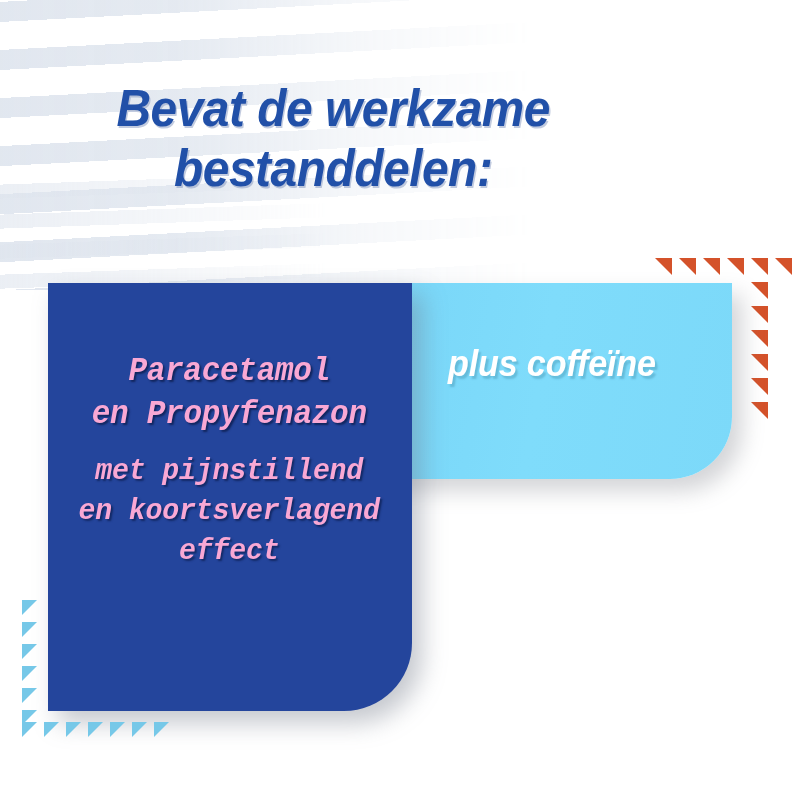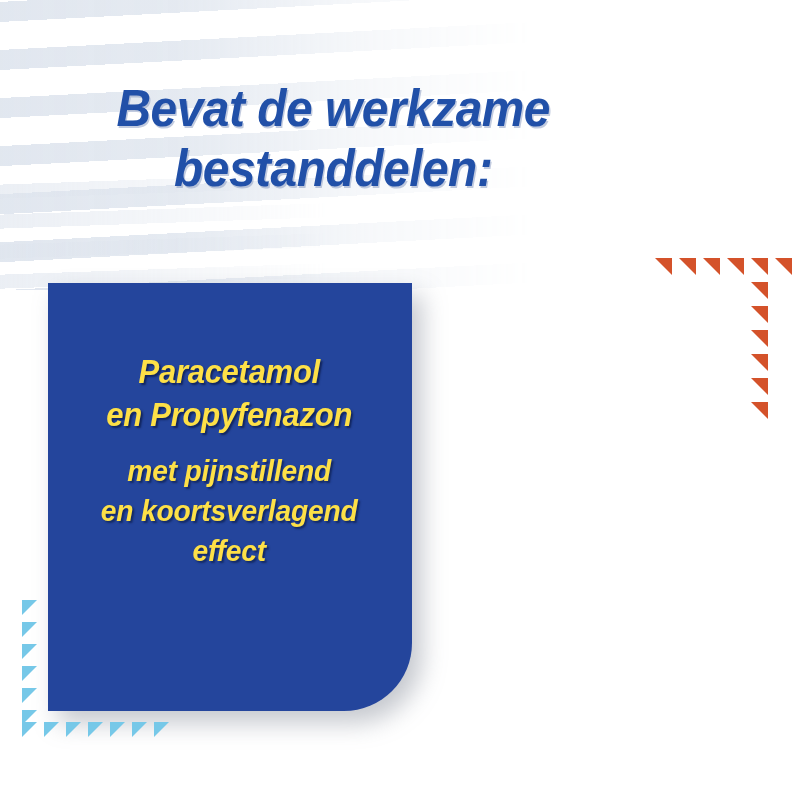--- a/index.html
+++ b/index.html
@@ -115,24 +115,24 @@
     height: 428px;
     background: #24459c;
     border-radius: 0 0 68px 0;
     box-shadow: 10px 12px 24px rgba(110,118,132,0.40);
   }
   .panel-dark-inner {
     position: absolute;
     left: 28px;
     top: 68px;
     right: 10px;
-    font-family: Liberation Sans, sans-serif;
+    font-family: Liberation Mono, monospace;
     font-style: italic;
     font-weight: bold;
-    color: #fde047;
+    color: #f9a8d4;
   }
   .ingredients {
     font-size: 33px;
     line-height: 1.3;
     letter-spacing: -0.3px;
     transform: scaleX(0.94);
     transform-origin: left top;
     text-shadow: 2px 2px 2px rgba(14,32,84,0.85);
     white-space: pre-line;
     margin-bottom: 14px;
@@ -190,20 +190,23 @@
     </div>
   <div class="tri-strip" id="tri-orange-v" style="left: 751px; top: 282px; width: 24px; height: 150px;">
       <div class="tri tri-orange" style="left: 0px; top: 0px;"></div>
       <div class="tri tri-orange" style="left: 0px; top: 24px;"></div>
       <div class="tri tri-orange" style="left: 0px; top: 48px;"></div>
       <div class="tri tri-orange" style="left: 0px; top: 72px;"></div>
       <div class="tri tri-orange" style="left: 0px; top: 96px;"></div>
       <div class="tri tri-orange" style="left: 0px; top: 120px;"></div>
     </div>
 
+  <div class="panel-light">
+    <div class="panel-light-text">plus coffeïne</div>
+  </div>
 
   <div class="panel-dark">
     <div class="panel-dark-inner">
       <div class="ingredients">Paracetamol
 en Propyfenazon</div>
       <div class="effect">met pijnstillend
 en koortsverlagend
 effect</div>
     </div>
   </div>

